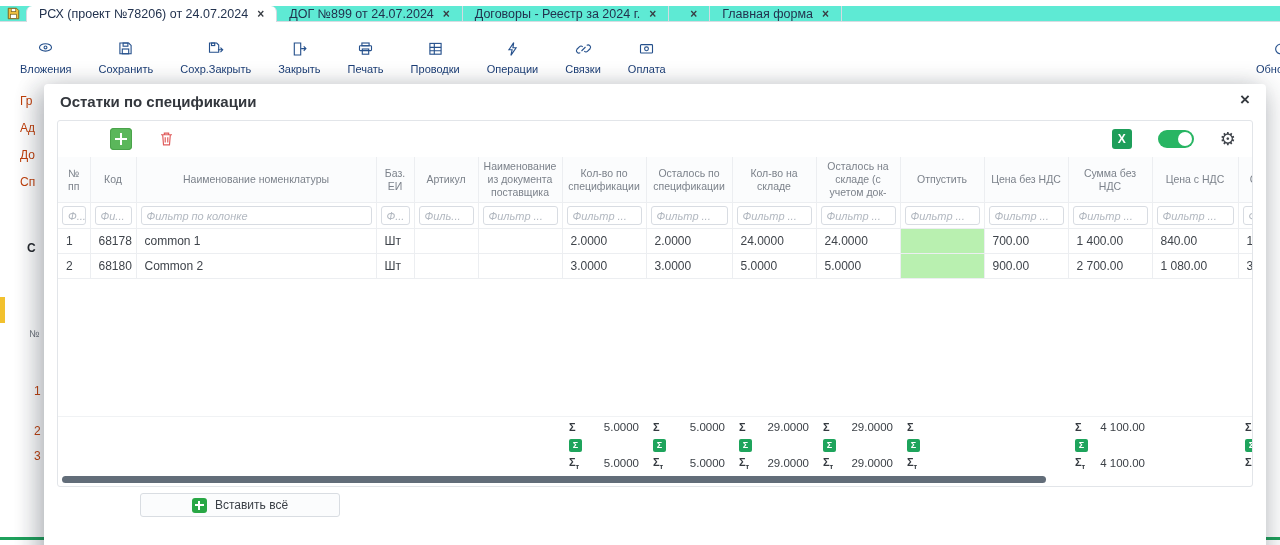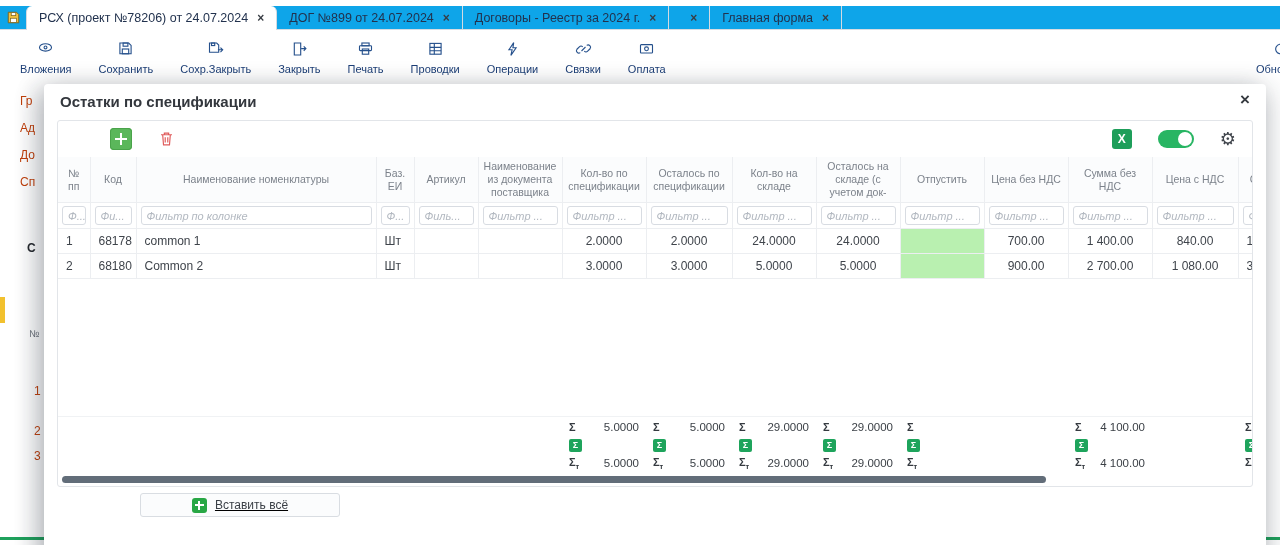--- a/index.html
+++ b/index.html
@@ -1,21 +1,21 @@
 <!DOCTYPE html>
 <html><head>
 <meta charset="utf-8">
 <style>
   * { box-sizing: border-box; margin: 0; padding: 0; }
   html,body { width:1280px; height:545px; overflow:hidden; }
   body { font-family:"Liberation Sans", sans-serif; background:#ffffff; position:relative; }
 
   
-  .tabbar { position:absolute; left:0; top:6px; width:1280px; height:24px;
-            background:#0ea5e9; border-bottom:1px solid #d7dce2; display:flex; align-items:stretch; }
+  .tabbar { position:absolute; left:0; top:6px; width:1280px; height:16px;
+            background:#5eead4; border-bottom:1px solid #d7dce2; display:flex; align-items:stretch; }
   .docicon { width:26px; display:flex; align-items:center; justify-content:center; }
   .tab { display:flex; align-items:center; padding:0 12px; font-size:12.5px; color:#22324e;
          border-right:1px solid #d4dae1; white-space:nowrap; cursor:default; }
   .tab.active { background:#ffffff; border-radius:6px 6px 0 0; border-left:1px solid #d4dae1;
                 margin-bottom:-1px; }
   .tab-close { font-size:12px; font-weight:700; color:#383d44; margin-left:9px; }
 
   
   .toolbar { position:absolute; left:0; top:35px; width:1280px; height:46px; background:#fff;
              display:flex; align-items:center; gap:27px; padding-left:20px; overflow:hidden; }
@@ -58,35 +58,35 @@
 
   .tblclip { flex:1; overflow:hidden; }
   table.grid { table-layout:fixed; width:1270px; border-collapse:collapse; }
   .grid th, .grid td { border-right:1px solid #eceef1; border-bottom:1px solid #eceef1; overflow:hidden; white-space:nowrap; }
   .grid th { height:44px; padding:3px 4px; font-size:10.5px; font-weight:400; color:#7c828b;
              text-align:center; vertical-align:middle; background:#fbfcfd; line-height:1.25; white-space:normal; }
   tr.flt td { height:25px; background:#fff; }
   .fin { border:1px solid #d8dce2; border-radius:3px; height:19px; margin:3px 4px; padding:0 5px;
          font-size:11px; font-style:italic; color:#b2b8c0; display:flex; align-items:center; overflow:hidden; white-space:nowrap; }
   tr.datarow td { height:25px; padding:0 8px; font-size:12px; color:#3f444b; }
-  td.al { text-align:left; } td.ar { text-align:center;margin-left:12px; }
+  td.al { text-align:left; } td.ar { text-align:left;margin-left:12px; }
   td.gcell { background:#b9f0b0; }
   tr.filler td { height:138px; border:none; }
   tr.totals td { height:56px; border:none; border-top:1px solid #f0f2f4; vertical-align:top; padding:1px 0; }
   .trow { display:flex; align-items:center; justify-content:space-between; height:18px; padding:0 7px; }
   .sig { font-size:11px; color:#353a40; font-weight:700; }
   .sig sub { font-size:7.5px; }
   .tval { font-size:11.5px; color:#3c4147; }
   .sigbadge { width:13px; height:13px; background:#1ea45c; border-radius:2px; color:#fff; font-size:9px;
               font-weight:700; display:inline-flex; align-items:center; justify-content:center; cursor:pointer; }
   .scrollzone { height:13px; padding:3px 4px; flex:none; }
   .hbar { height:7px; width:83%; background:#626d79; border-radius:4px; cursor:pointer; }
 
   .modal-foot { height:44px; display:flex; align-items:center; justify-content:space-between;
-                padding:0 86px 8px 96px;text-decoration:underline; }
+                padding:0 86px 8px 96px; }
   .insert-btn { display:flex; align-items:center; justify-content:center; gap:8px; height:24px;
                 border:1px solid #d9dde2; border-radius:3px; background:#fbfcfd; font-size:12px;
                 color:#3a3f46; cursor:pointer; font-family:inherit; }
   .insert-btn.wl { width:200px; } .insert-btn.wr { width:222px; }
   .mini-plus { width:15px; height:15px; background:#28a745; border-radius:3px; position:relative; display:inline-block; }
   .mini-plus::before { content:""; position:absolute; left:6.5px; top:3px; width:2px; height:9px; background:#fff; }
   .mini-plus::after  { content:""; position:absolute; top:6.5px; left:3px; width:9px; height:2px; background:#fff; }
 </style>
 </head>
 <body>

